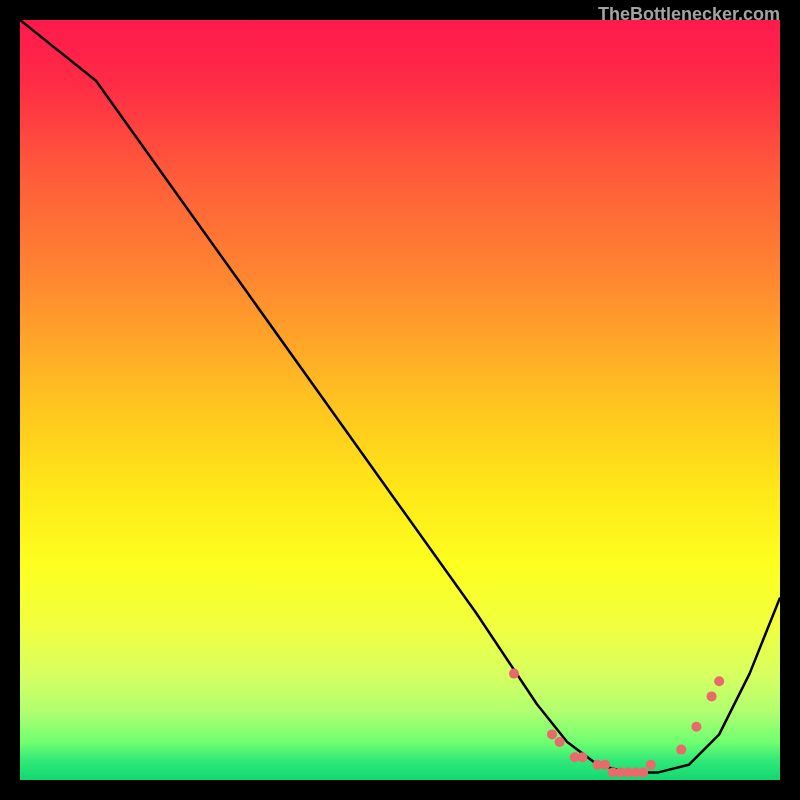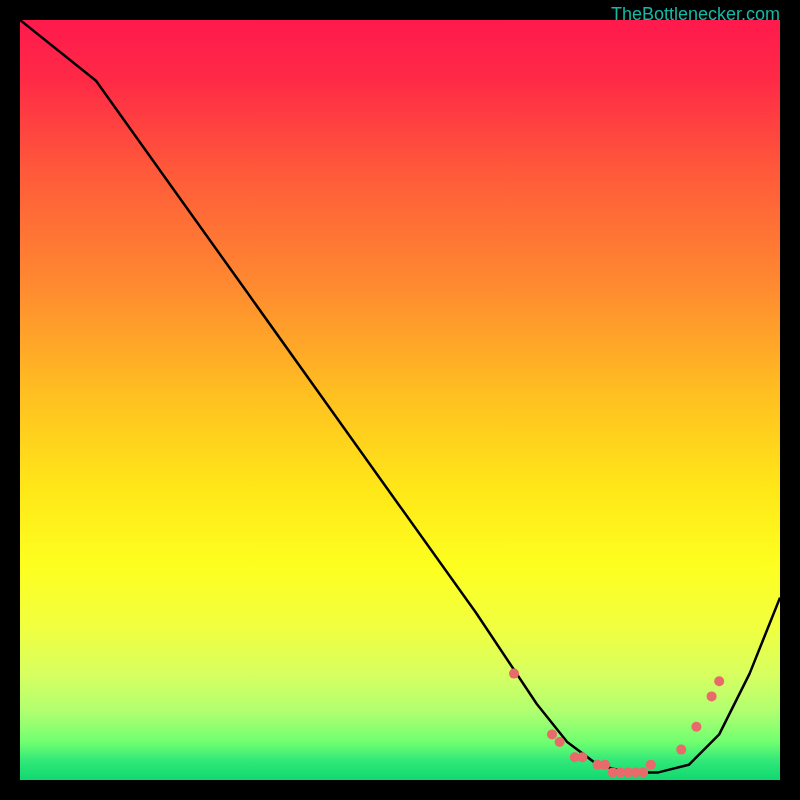--- a/index.html
+++ b/index.html
@@ -21,23 +21,23 @@
     position: absolute;
     left: 20px;
     top: 20px;
     width: 760px;
     height: 760px;
   }
   .watermark {
     position: absolute;
     top: 4px;
     right: 20px;
-    color: #14b8a6;
+    color: #a3a3a3;
     font-size: 18px;
-    font-weight: 400;
+    font-weight: 700;
     z-index: 10;
   }
   svg {
     display: block;
   }
 </style>
 </head>
 <body>
 <div class="container">
   <div class="watermark">TheBottlenecker.com</div>

